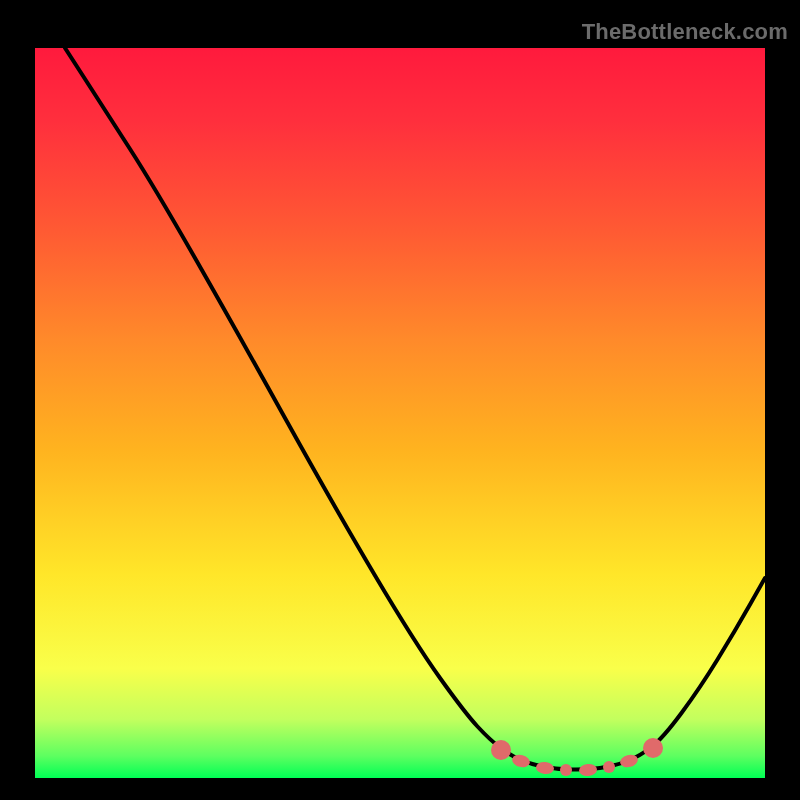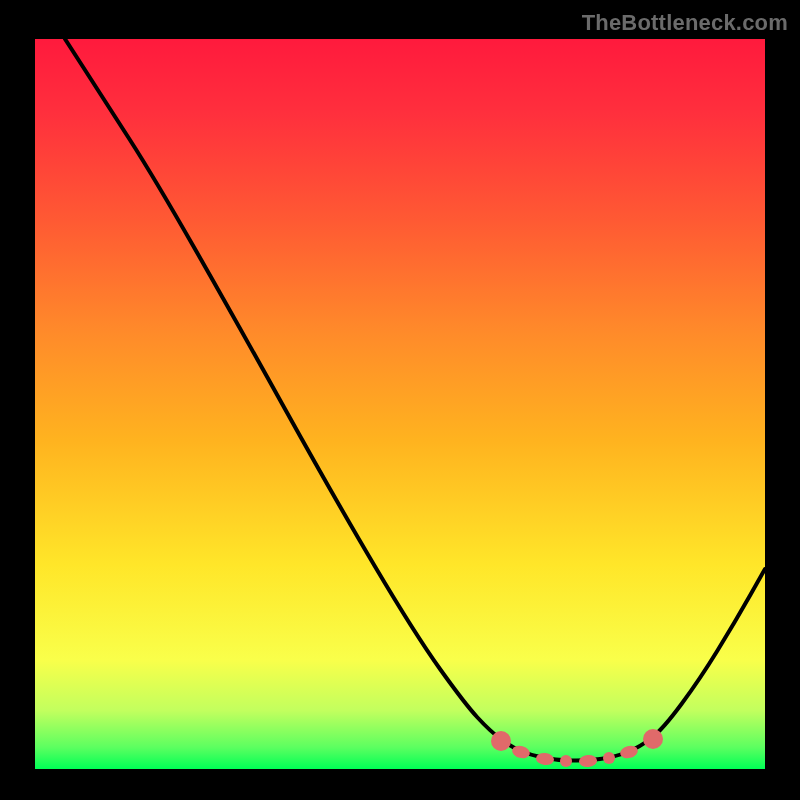--- a/index.html
+++ b/index.html
@@ -6,21 +6,21 @@
     margin: 0;
     padding: 0;
     width: 800px;
     height: 800px;
     background: #000;
     overflow: hidden;
   }
   .frame {
     position: absolute;
     left: 0;
-    top: 4px;
+    top: 13px;
     width: 800px;
     height: 584px;
     box-sizing: border-box;
   }
   .plot {
     position: absolute;
     left: 35px;
     top: 35px;
     width: 730px;
     height: 730px;

